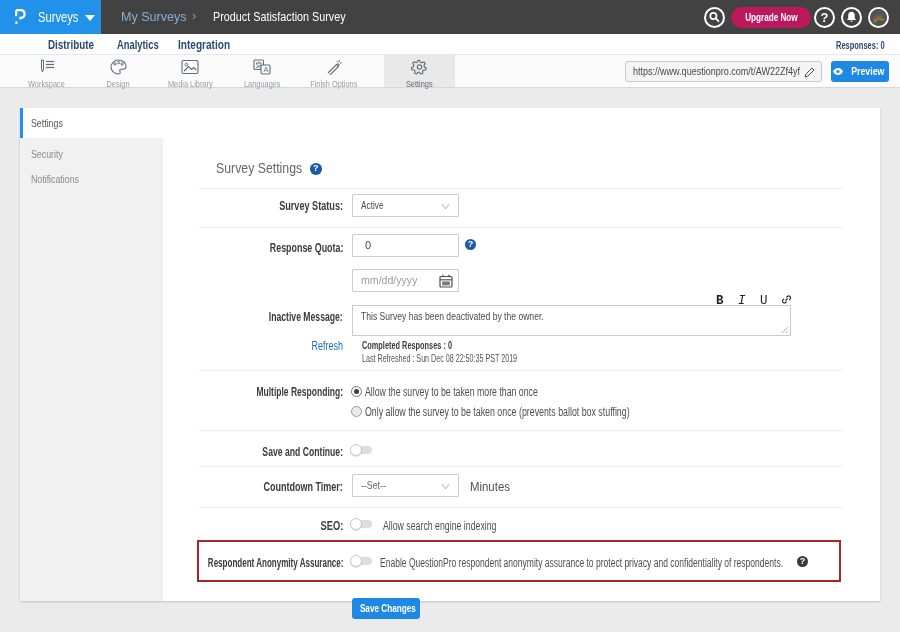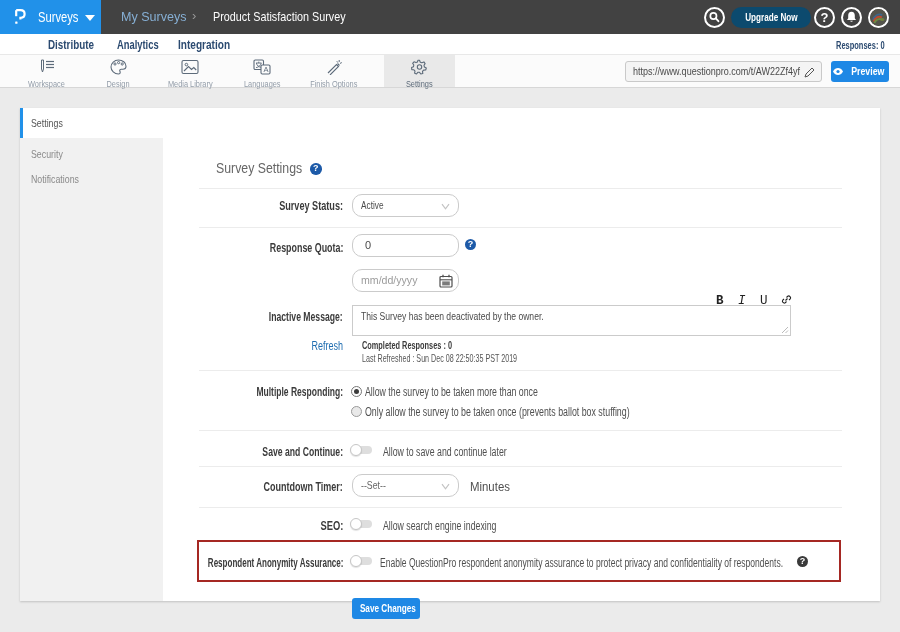--- a/index.html
+++ b/index.html
@@ -9,21 +9,21 @@
 .tr { display:inline-block; white-space:nowrap; transform-origin:100% 50%; }
 .tc { display:inline-block; white-space:nowrap; transform-origin:50% 50%; }
 
 
 #topbar { position:absolute; left:0; top:0; width:900px; height:34px; background:#424242; }
 #logo { position:absolute; left:0; top:0; width:101px; height:34px; background:#2191e9; }
 .crumb1 { position:absolute; left:121px; top:9px; color:#86afd4; font-size:13.5px; }
 .crumbsep { position:absolute; left:192px; top:8px; color:#9a9a9a; font-size:13px; }
 .crumb2 { position:absolute; left:213px; top:9px; color:#fdfdfd; font-size:13.5px; }
 .circbtn { position:absolute; top:7px; width:21px; height:21px; border:2px solid #fff; border-radius:50%; }
-#upgrade { position:absolute; left:731px; top:7px; width:80px; height:21px; background:#0c4a6e; border-radius:11px; color:#fff; font-size:11px; font-weight:bold; text-align:center; line-height:21px; }
+#upgrade { position:absolute; left:731px; top:7px; width:80px; height:21px; background:#be185d; border-radius:11px; color:#fff; font-size:11px; font-weight:bold; text-align:center; line-height:21px; }
 
 
 #menubar { position:absolute; left:0; top:34px; width:900px; height:21px; background:#fff; border-bottom:1px solid #e8e8e8; }
 .mitem { position:absolute; top:4px; color:#2b4a70; font-size:12px; font-weight:bold; }
 #responses { position:absolute; left:836px; top:5px; color:#2b4a70; font-size:11px; font-weight:bold; }
 
 
 #toolbar { position:absolute; left:0; top:55px; width:900px; height:33px; background:#fbfbfb; border-bottom:1px solid #d7d7d7; }
 .tab { position:absolute; top:0; height:32px; width:72px; text-align:center; }
 .tab svg { margin-top:4px; }
@@ -32,21 +32,21 @@
 #urlbox { position:absolute; left:625px; top:6px; width:197px; height:21px; background:#f4f4f4; border:1px solid #c9c9c9; border-radius:3px; font-size:11px; color:#4a4a4a; line-height:19px; padding-left:7px; }
 #previewbtn { position:absolute; left:831px; top:6px; width:58px; height:21px; background:#1e88e5; border-radius:3px; color:#fff; font-size:11px; font-weight:bold; text-align:center; line-height:21px; }
 
 
 #card { position:absolute; left:20px; top:108px; width:860px; height:493px; background:#fff; box-shadow:0 1px 2px rgba(0,0,0,0.18); }
 #sidebar { position:absolute; left:0; top:0; width:143px; height:493px; background:#f1f1f1; }
 .sitem { position:absolute; left:0; width:143px; font-size:11px; color:#8a8a8a; }
 #content { position:absolute; left:143px; top:0; width:717px; height:493px; font-size:12px;margin-top:33px; }
 .sep { position:absolute; left:36px; width:643px; height:1px; background:#ececec; }
 .rowlabel { position:absolute; left:-140px; width:320px; text-align:right; font-size:12px; font-weight:bold; color:#3b3b3b; }
-.inputbox { position:absolute; left:189px; width:107px; height:23px; border:1px solid #cbcbcb; border-radius:10px; background:#fff; font-size:11px; color:#4a4a4a; line-height:21px; padding-left:8px; }
+.inputbox { position:absolute; left:189px; width:107px; height:23px; border:1px solid #cbcbcb; border-radius:1px; background:#fff; font-size:11px; color:#4a4a4a; line-height:21px; padding-left:8px; }
 .selchev { position:absolute; right:8px; top:8px; width:9px; height:7px; }
 .helpdot { position:absolute; width:11px; height:11px; background:#1d5aa8; border-radius:50%; color:#fff; font-size:9px; font-weight:bold; text-align:center; line-height:11.5px; }
 .toggle { position:absolute; width:22px; height:12px; }
 .toggle .track { position:absolute; left:3px; top:2px; width:19px; height:8px; background:#dedede; border-radius:4px; }
 .toggle .knob { position:absolute; left:0; top:0; width:12px; height:12px; background:#fff; border:1px solid #c6c6c6; border-radius:50%; box-shadow:0 1px 1px rgba(0,0,0,0.12); }
 .tgltext { position:absolute; font-size:12px; color:#4f4f4f; }
 .radio { position:absolute; width:11px; height:11px; border:1px solid #9a9a9a; border-radius:50%; background:#e9e9e9; }
 .radio.sel { border-color:#777; background:#fdfdfd; }
 .radio.sel::after { content:""; position:absolute; left:2px; top:2px; width:5px; height:5px; background:#3c3c3c; border-radius:50%; }
 </style>
@@ -232,21 +232,20 @@
     <div class="radio" style="left:188px; top:265px;"></div>
     <div class="tgltext" style="left:202px; top:264px;"><span class="t" style="transform:scaleX(0.735);">Only allow the survey to be taken once (prevents ballot box stuffing)</span></div>
 
     <div class="sep" style="top:289px;"></div>
 
     <div class="rowlabel" style="top:304px;"><span class="tr" style="transform:scaleX(0.72);">Save and Continue:</span></div>
     <div class="toggle" style="left:187px; top:303px;">
         <div class="track"></div>
         <div class="knob"></div>
       </div>
-    <div class="tgltext" style="left:220px; top:304px;"><span class="t" style="transform:scaleX(0.73);">Allow to save and continue later</span></div>
 
     <div class="sep" style="top:325px;"></div>
 
     <div class="rowlabel" style="top:339px;"><span class="tr" style="transform:scaleX(0.75);">Countdown Timer:</span></div>
     <div class="inputbox" style="top:333px; color:#666;"><span class="t" style="transform:scaleX(0.8);">--Set--</span>
       <svg class="selchev" viewBox="0 0 9 7">
           <path d="M1,1.2 L4.5,5.8 L8,1.2" stroke="#c4c4c4" stroke-width="1.2" fill="none"></path>
         </svg>
     </div>
     <div class="tgltext" style="left:307px; top:339px;"><span class="t" style="transform:scaleX(0.95);">Minutes</span></div>

